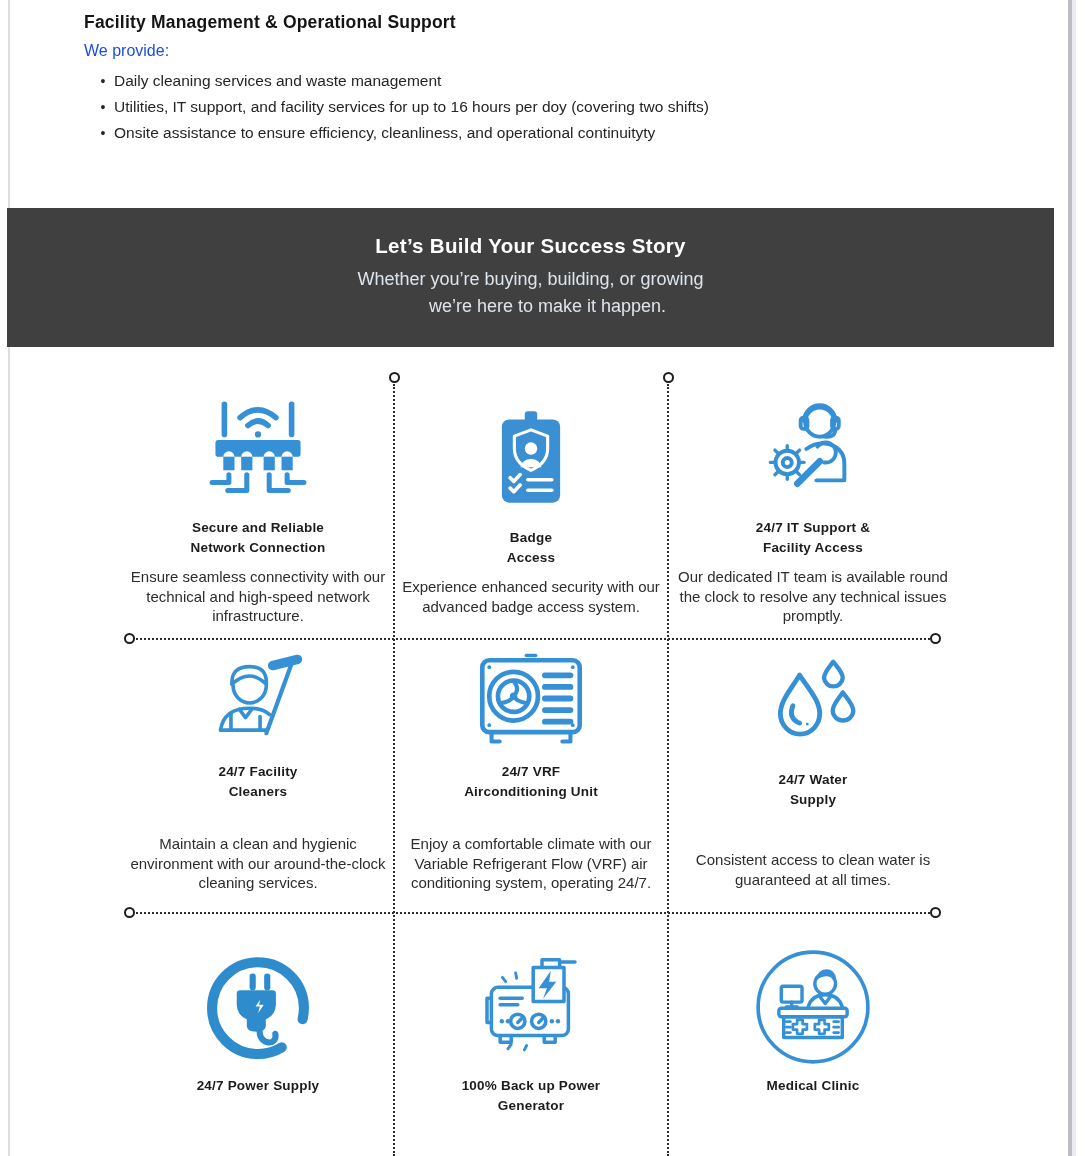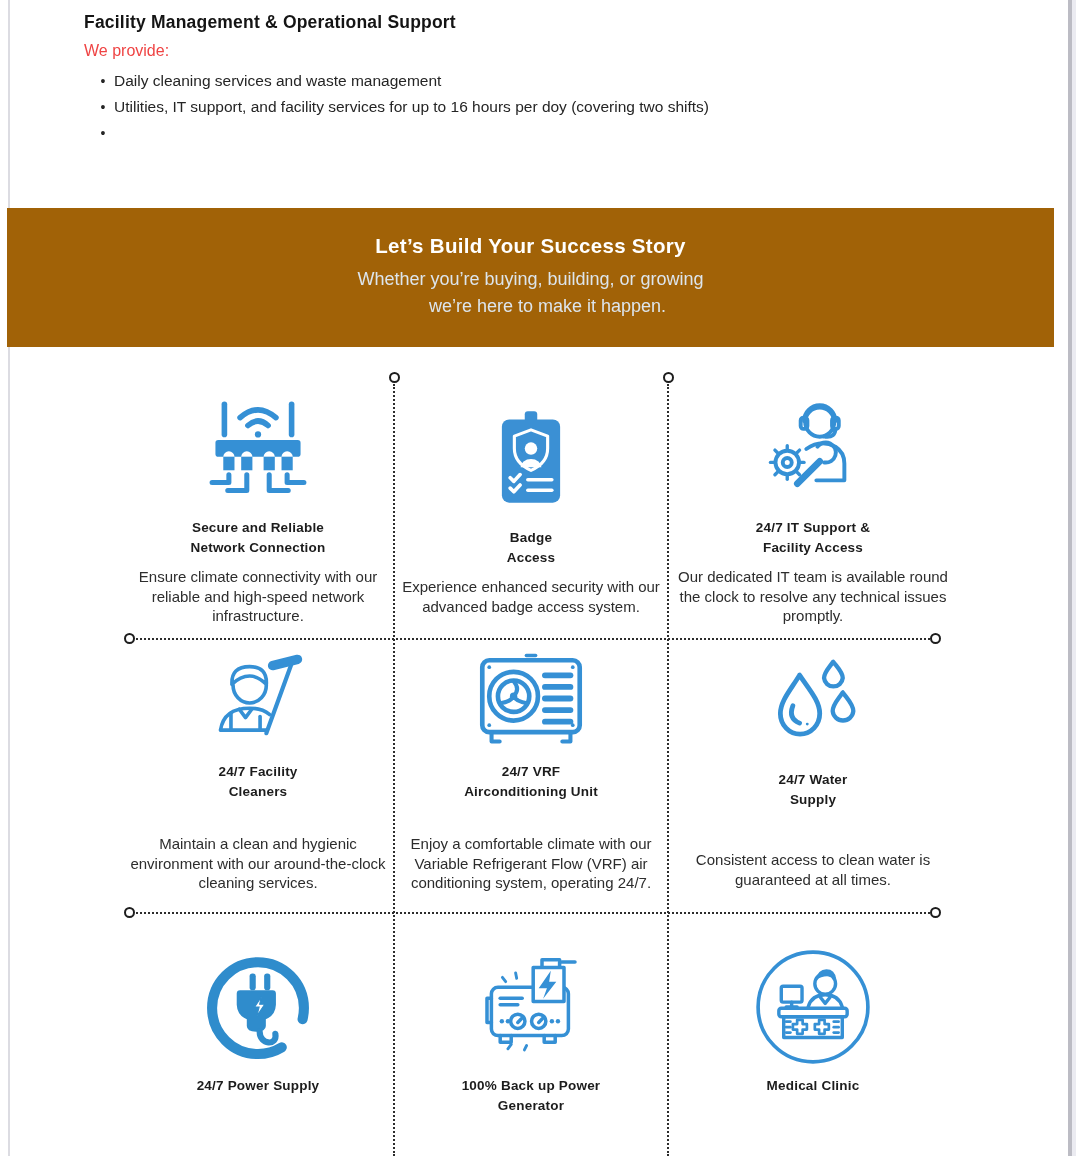--- a/index.html
+++ b/index.html
@@ -7,27 +7,27 @@
   .page{position:relative;width:1076px;height:1156px;background:#ffffff;overflow:hidden;}
 
   
   .edge-left{position:absolute;left:8px;top:0;width:2px;height:100%;background:#dcdce2;}
   .edge-right-line{position:absolute;left:1068px;top:0;width:4px;height:100%;background:#bcbcc4;}
   .edge-right-strip{position:absolute;left:1072px;top:0;width:13px;height:100%;background:#ebebf1;}
 
   
   .header{position:absolute;left:84px;top:12px;width:900px;}
   .header h1{margin:0;font-size:17.5px;font-weight:bold;color:#141414;letter-spacing:.2px;}
-  .header .intro{margin:9px 0 0;font-size:16px;color:#ef4444;}
+  .header .intro{margin:9px 0 0;font-size:16px;color:#1d4ed8;}
   .services{list-style:none;margin:8px 0 0;padding:0;}
   .services li{display:flex;font-size:15.5px;color:#252525;line-height:26px;}
   .services .dot{width:22px;text-align:center;margin-left:8px;font-size:14px;}
 
   
-  .banner{position:absolute;left:7px;top:208px;width:1047px;height:139px;background:#a16207;text-align:center;box-sizing:border-box;padding-top:26px;}
+  .banner{position:absolute;left:7px;top:208px;width:1047px;height:139px;background:#404040;text-align:center;box-sizing:border-box;padding-top:26px;}
   .banner h2{margin:0;font-size:20.5px;font-weight:bold;color:#ffffff;letter-spacing:.3px;}
   .banner p{margin:8px 0 0;font-size:18px;color:#dde5ec;line-height:27px;}
   .banner p + p{margin-top:0;padding-left:34px;}
 
   
   .vline{position:absolute;top:384px;bottom:0;width:0;border-left:2px dotted #2c2c2c;}
   .vline.v1{left:393px;}
   .vline.v2{left:667px;}
   .hline{position:absolute;left:136px;width:794px;height:0;border-top:2px dotted #2c2c2c;}
   .hline.h1{top:638px;}
@@ -61,20 +61,21 @@
       <li>
           <span class="dot">•</span>
           <span>Daily cleaning services and waste management</span>
         </li>
       <li>
           <span class="dot">•</span>
           <span>Utilities, IT support, and facility services for up to 16 hours per doy (covering two shifts)</span>
         </li>
       <li>
           <span class="dot">•</span>
+          <span>Onsite assistance to ensure efficiency, cleanliness, and operational continuityty</span>
         </li>
     </ul>
   </section>
 
   <section class="banner">
     <h2>Let’s Build Your Success Story</h2>
     <p>Whether you’re buying, building, or growing</p>
     <p>we’re here to make it happen.</p>
   </section>
 
@@ -111,21 +112,21 @@
           <path d="M40 73 v14 h-17" stroke-width="4.5"></path>
           <path d="M60 73 v14 h17" stroke-width="4.5"></path>
           <path d="M76 73 v7 h15" stroke-width="4.5"></path>
         </g>
       </svg>
     </div>
     <div class="f-title">
       <span>Secure and Reliable</span>
         <span>Network Connection</span>
     </div>
-    <p class="f-desc">Ensure climate connectivity with our reliable and high-speed network infrastructure.</p>
+    <p class="f-desc">Ensure seamless connectivity with our technical and high-speed network infrastructure.</p>
   </div>
 
   <div class="cell r1" style="left:402px;top:400px;width:258px;">
     <div class="icon">
       <svg width="104" height="112" viewBox="0 0 100 100">
         <rect x="44" y="4" width="12" height="14" rx="3" fill="#3b90d4"></rect>
         <rect x="22" y="12" width="56" height="80" rx="7" fill="#3b90d4"></rect>
         <path d="M50 22 l16 6 v12 c0 11 -7 17 -16 21 c-9 -4 -16 -10 -16 -21 v-12 z" fill="none" stroke="#ffffff" stroke-width="3" stroke-linejoin="round"></path>
         <circle cx="50" cy="40" r="6" fill="#ffffff"></circle>
         <path d="M40 58 a10 8 0 0 1 20 0 z" fill="#ffffff"></path>

